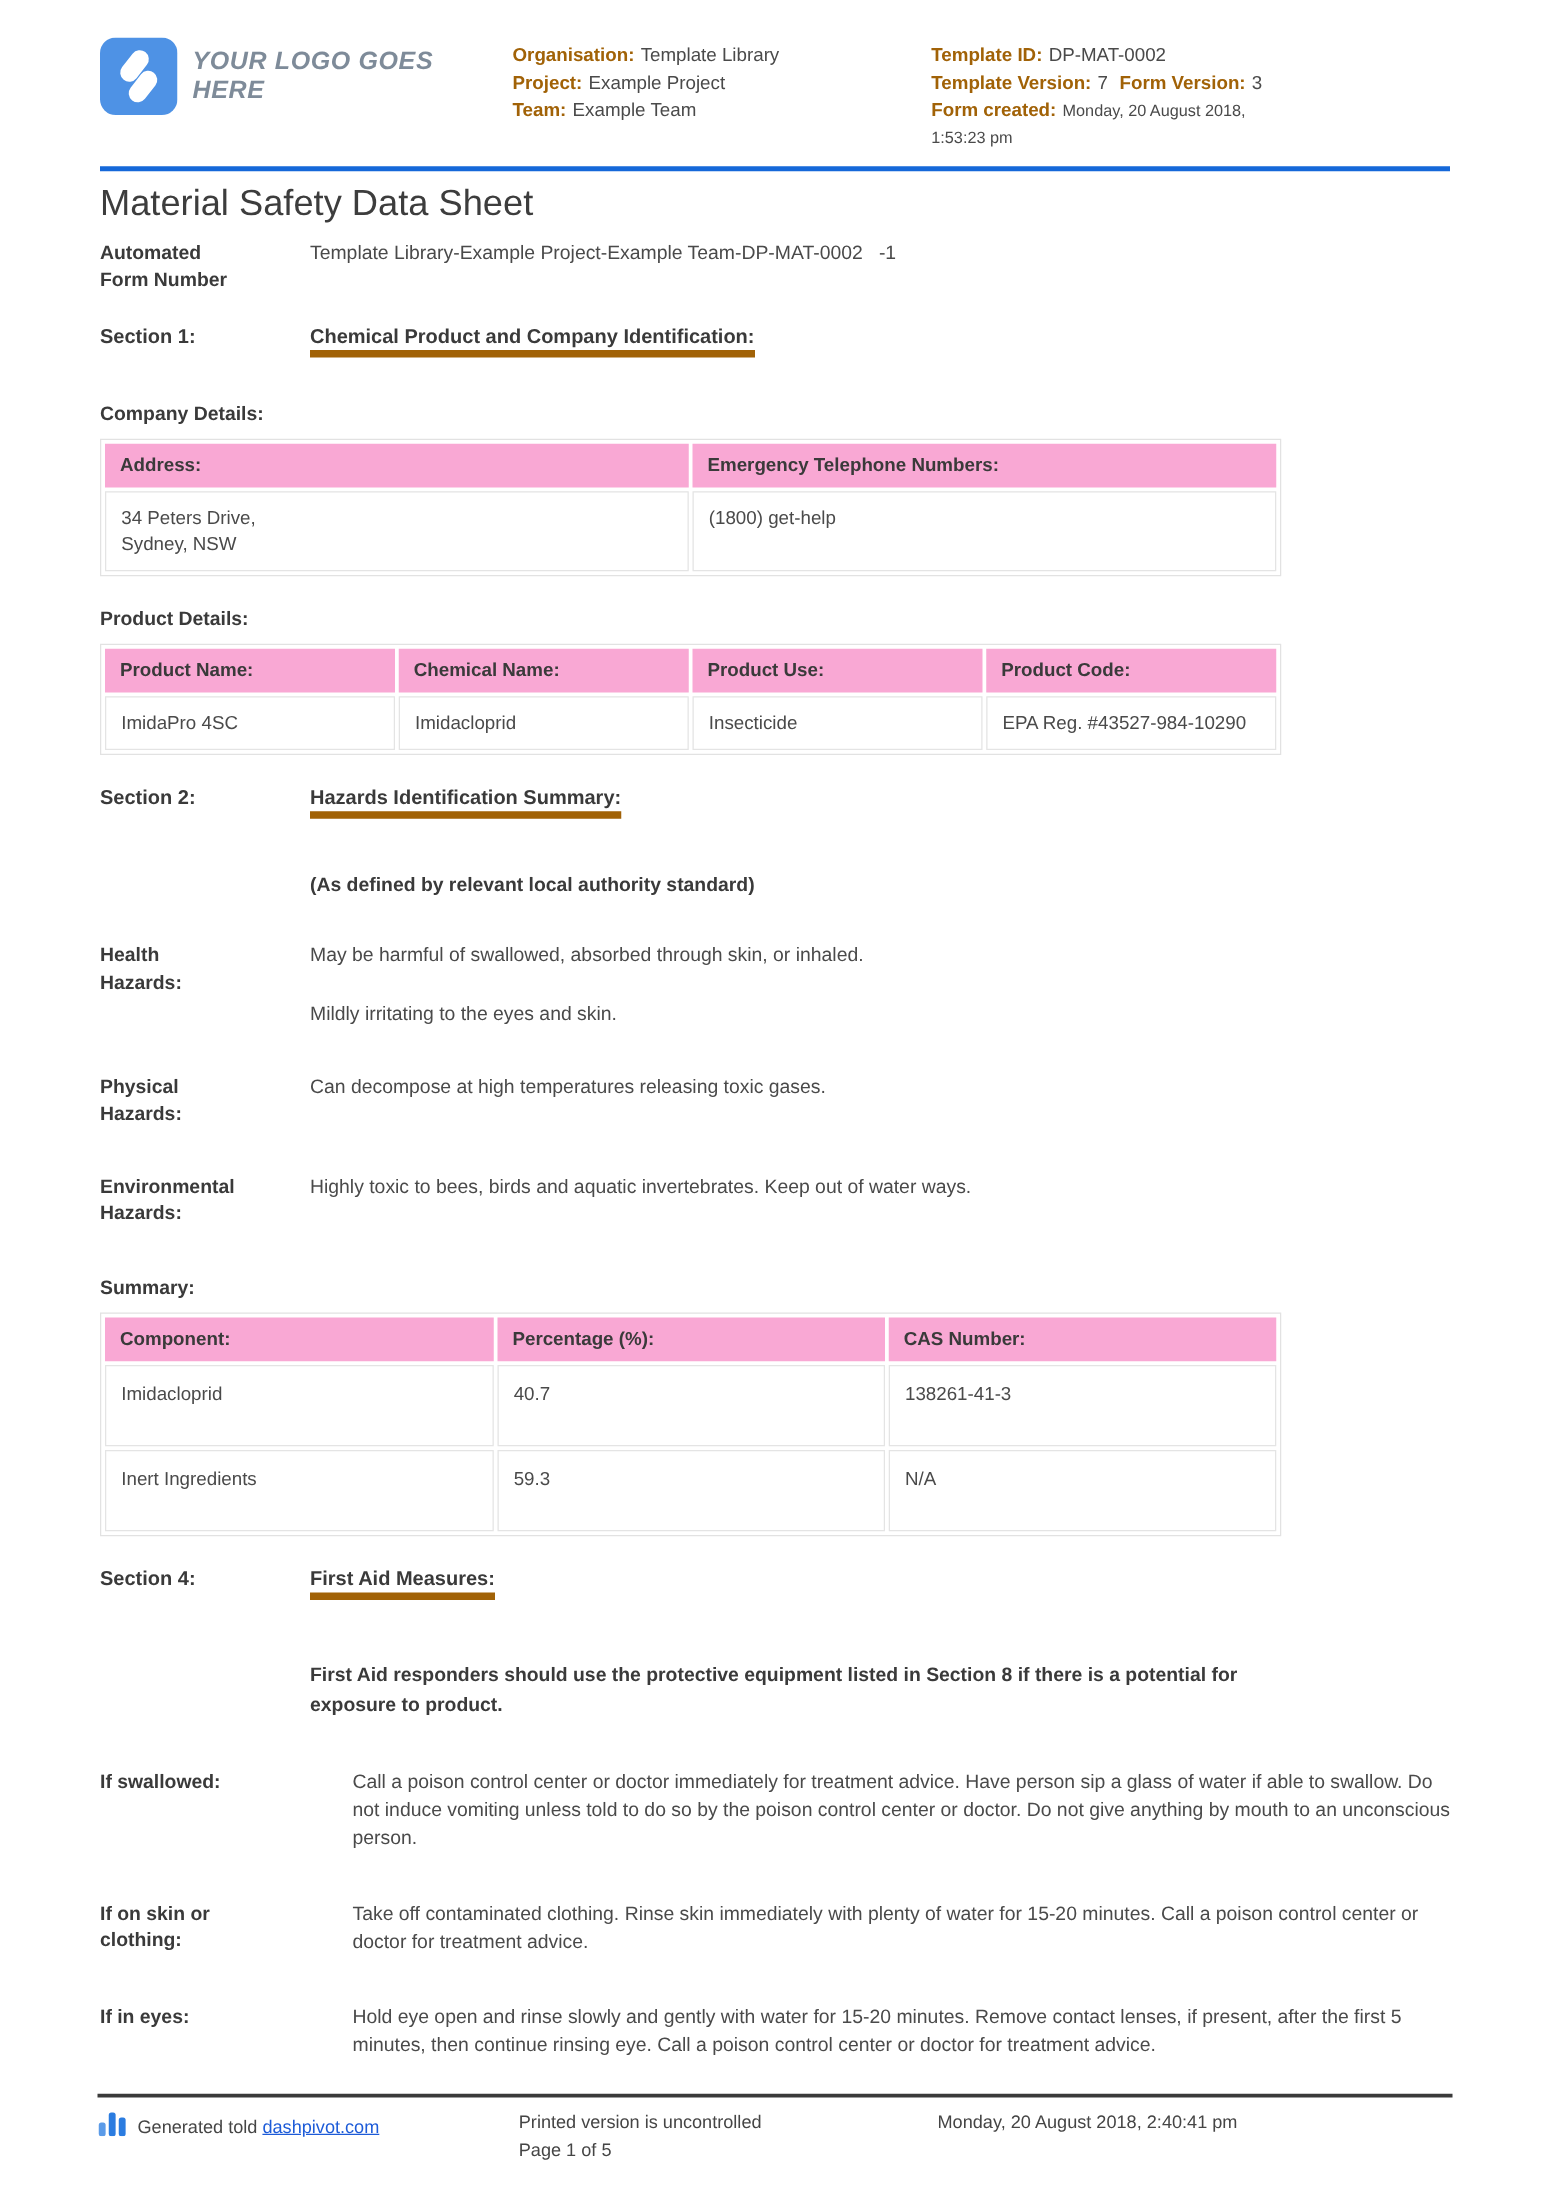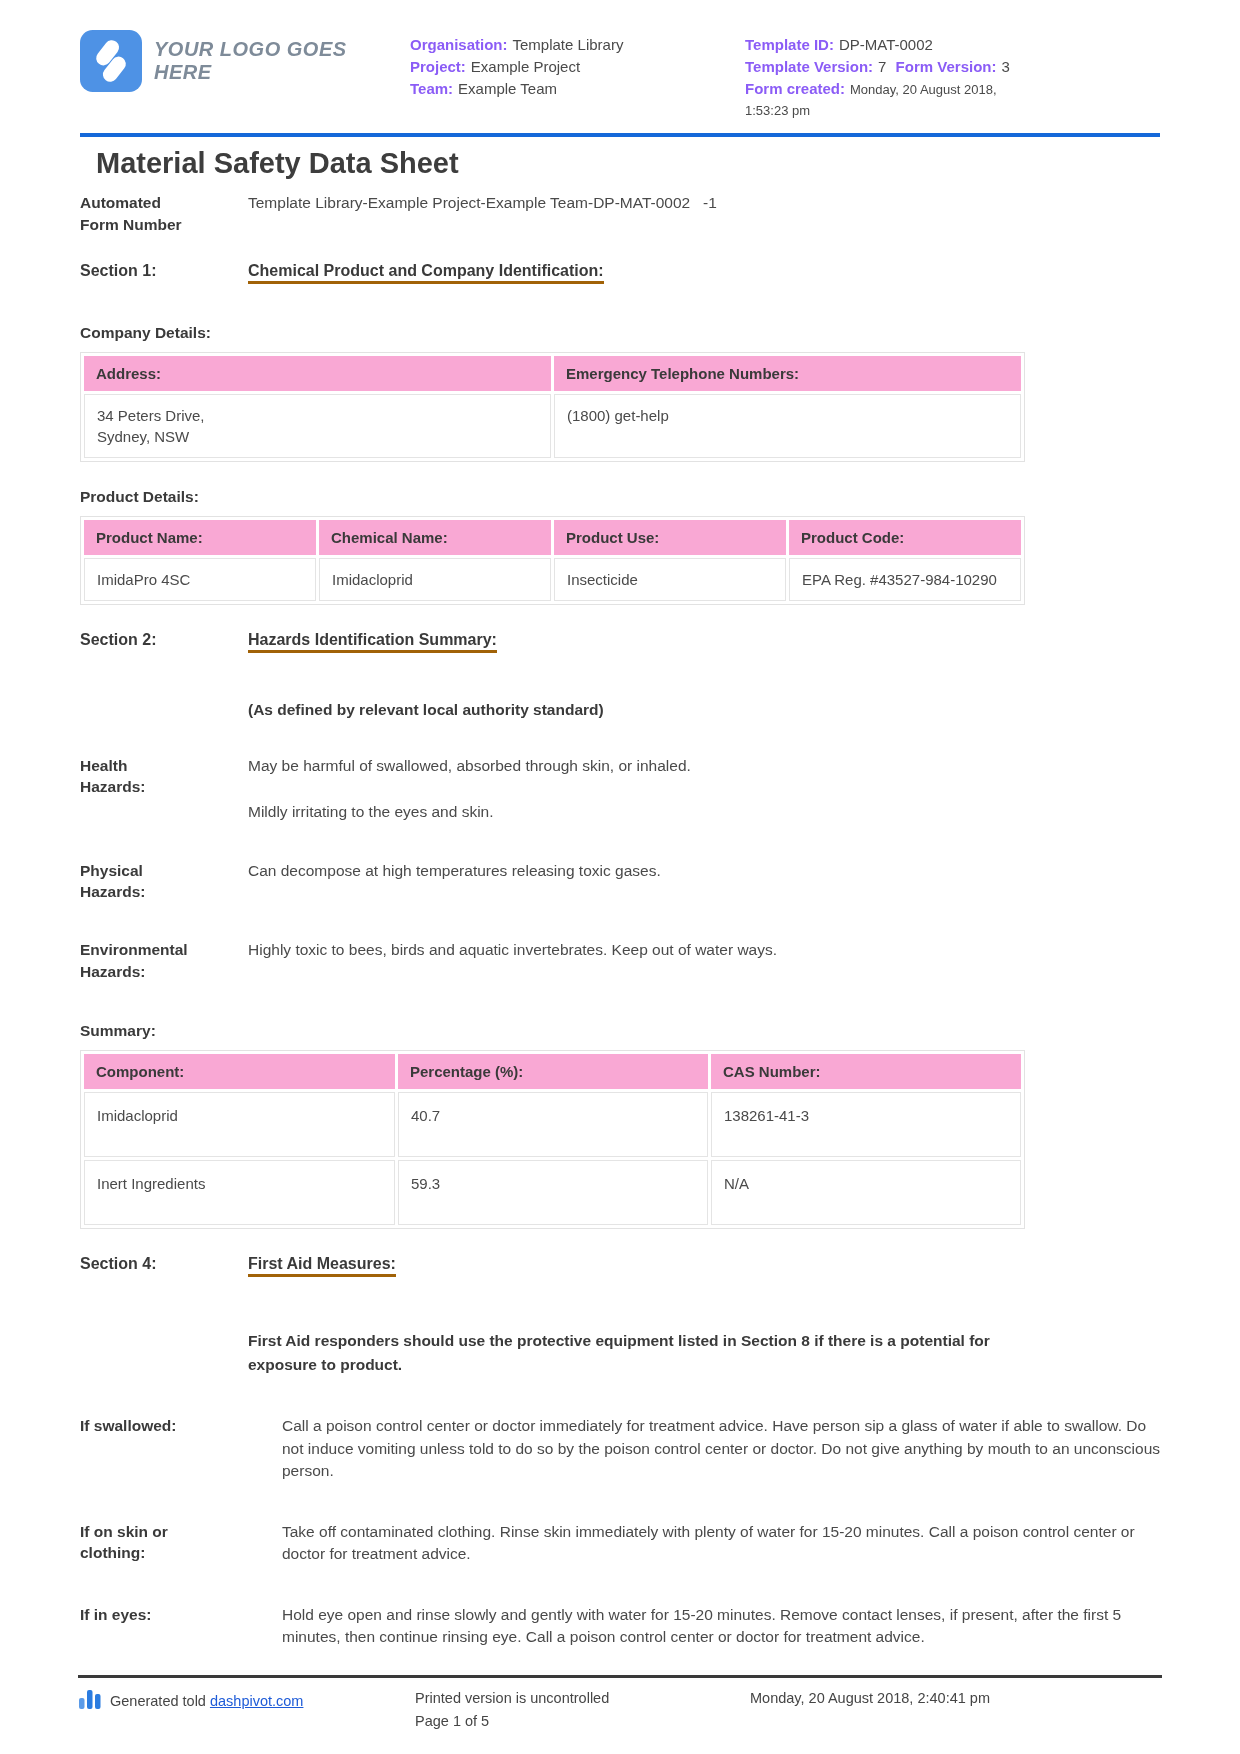--- a/index.html
+++ b/index.html
@@ -13,38 +13,38 @@
 
   
   .hdr { display:flex; align-items:flex-start; }
   .hdr-left { display:flex; align-items:center; width:330px; }
   .logo-badge { width:62px; height:62px; flex:0 0 62px; }
   .logo-text { margin-left:12px; font-style:italic; font-weight:700;
                color:#7e8b99; font-size:20px; letter-spacing:.5px; }
   .hdr-col { font-size:15px; line-height:1.45; color:#4a4a4a; }
   .hdr-mid { width:335px; padding-top:4px; }
   .hdr-right { width:290px; padding-top:4px; }
-  .lbl { font-weight:700; color:#8b5cf6; }
+  .lbl { font-weight:700; color:#a16207; }
   .val { margin-left:5px; }
   .val-sm { font-size:13px; margin-left:5px; }
   .blue-rule { height:4px; background:#1568d9; margin-top:12px; }
 
   
-  h1.doc-title { font-size:29px; font-weight:700; color:#3d3d3d; margin:10px 0 12px 16px; }
+  h1.doc-title { font-size:29px; font-weight:400; color:#3d3d3d; margin:10px 0 12px 0; }
   .row { display:flex; align-items:flex-start; }
   .row-label { width:168px; flex:0 0 168px; font-weight:700; color:#3a3a3a;
                font-size:15.5px; line-height:1.4; }
   .row-value { flex:1; font-size:15.5px; line-height:1.45; color:#4a4a4a; }
   .pre { white-space:pre-line; }
   .prewrap { white-space:pre-wrap; }
 
   .section-row { margin-top:26px; display:flex; align-items:flex-start; }
   .section-label { width:168px; flex:0 0 168px; font-weight:700; font-size:16px; color:#3a3a3a; }
   .section-heading { font-weight:700; font-size:16px; color:#3a3a3a;
-                     border-bottom:3px solid #a16207; padding-bottom:2px; }
+                     border-bottom:6px solid #a16207; padding-bottom:2px; }
 
   .group-title { font-weight:700; font-size:15.5px; color:#3a3a3a; margin:30px 0 10px 0; }
 
   
   table.t { width:945px; border-collapse:separate; border-spacing:3px;
             border:1px solid #e2e2e2; }
   table.t th { background:#f9a8d4; font-weight:700; text-align:left;
                font-size:15px; color:#3a3a3a; padding:9px 12px; }
   table.t td { border:1px solid #e4e4e4; background:#fff; vertical-align:top;
                font-size:15px; color:#4a4a4a; padding:10px 12px; line-height:1.4; }

